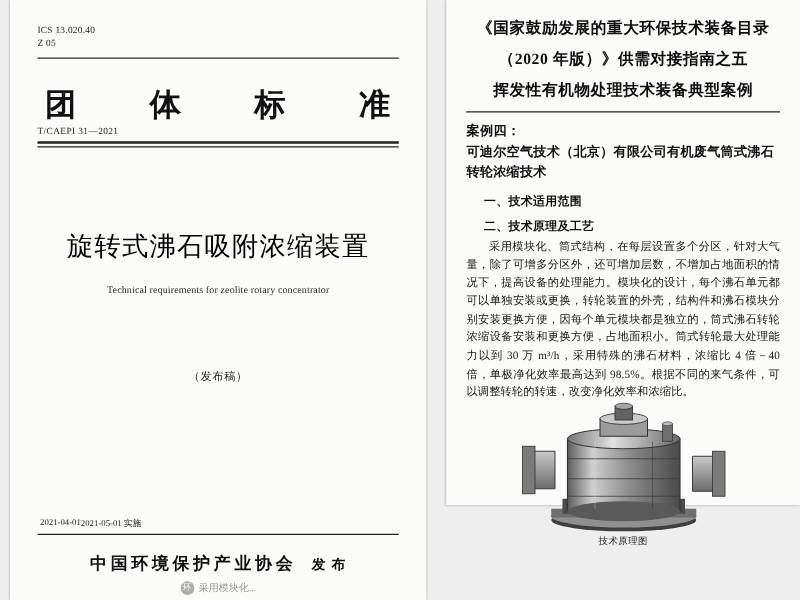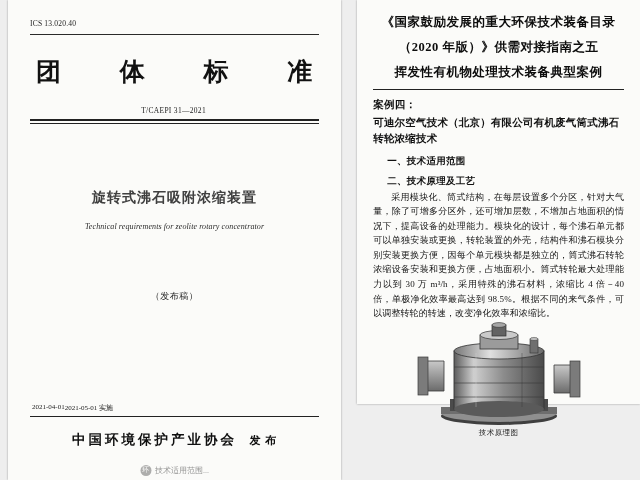--- a/index.html
+++ b/index.html
@@ -56,54 +56,52 @@
     align-items: flex-end;
     margin-top: 20px;
     padding: 0 6px;
     font-family: "Liberation Serif", serif;
     font-weight: bold;
     font-size: 25px;
     letter-spacing: 1px;
     color: #111;
   }
   .std-no {
-    text-align: center;
+    text-align: left;
     font-size: 7.5px;
     color: #1b1b1b;
-    margin-top: 18px;
     padding-right: 2px;
     letter-spacing: 0.3px;
   }
   .rule-thick {
     border-top: 2px solid #222;
     margin-top: 4px;
   }
   .rule-thick2 {
     border-top: 1px solid #222;
     margin-top: 2px;
   }
   .title-zone {
     margin-top: 62px;
     text-align: center;
   }
   .doc-title {
     font-family: "Liberation Serif", serif;
-    font-weight: bold;
-    font-size: 14px;
+    font-weight: normal;
+    font-size: 21px;
     line-height: 1.65;
-    color: #404040;
+    color: #000000;
     letter-spacing: 1px;
   }
   .doc-title-en {
     margin-top: 13px;
     font-family: "Liberation Serif", serif;
     font-size: 8px;
     color: #2a2a2a;
     letter-spacing: 0.1px;
-    font-style: italic;
   }
   .release-note {
     margin-top: 59px;
     text-align: center;
     font-size: 9px;
     color: #1b1b1b;
     letter-spacing: 0.5px;
   }
   .spacer-flex { flex: 1 1 auto; }
   .dates-row {
@@ -117,21 +115,21 @@
     border-top: 1.5px solid #222;
     margin-bottom: 14px;
   }
   .issuer {
     text-align: center;
     font-family: "Liberation Serif", serif;
     font-weight: bold;
     font-size: 13.5px;
     letter-spacing: 3px;
     color: #101010;
-    margin-bottom: 21px;
+    margin-bottom: 10px;
   }
   .issuer .issuer-sub {
     font-size: 11px;
     letter-spacing: 1px;
     margin-left: 6px;
   }
   .watermark {
     position: absolute;
     left: 50%;
     transform: translateX(-50%);
@@ -229,20 +227,21 @@
 </style>
 </head>
 <body>
 
 <div class="stage">
 
   <div class="page-left">
 
     <div class="ics-block">
       <div>ICS 13.020.40</div>
+      <div>Z 05</div>
     </div>
     <div class="rule-thin"></div>
 
     <div class="tuanti">
       <span>团</span>
       <span>体</span>
       <span>标</span>
       <span>准</span>
     </div>
 
@@ -265,21 +264,21 @@
     </div>
     <div class="rule-bottom"></div>
 
     <div class="issuer">
       <span>中国环境保护产业协会</span>
       <span class="issuer-sub">发 布</span>
     </div>
 
     <div class="watermark">
       <span class="wm-badge">环</span>
-      <span>技术适用范围...</span>
+      <span>采用模块化...</span>
     </div>
   </div>
 
   <div class="page-right">
 
     <div class="r-title">《国家鼓励发展的重大环保技术装备目录</div>
     <div class="r-title">（2020 年版）》供需对接指南之五</div>
     <div class="r-title">挥发性有机物处理技术装备典型案例</div>
     <div class="r-underline"></div>
 

